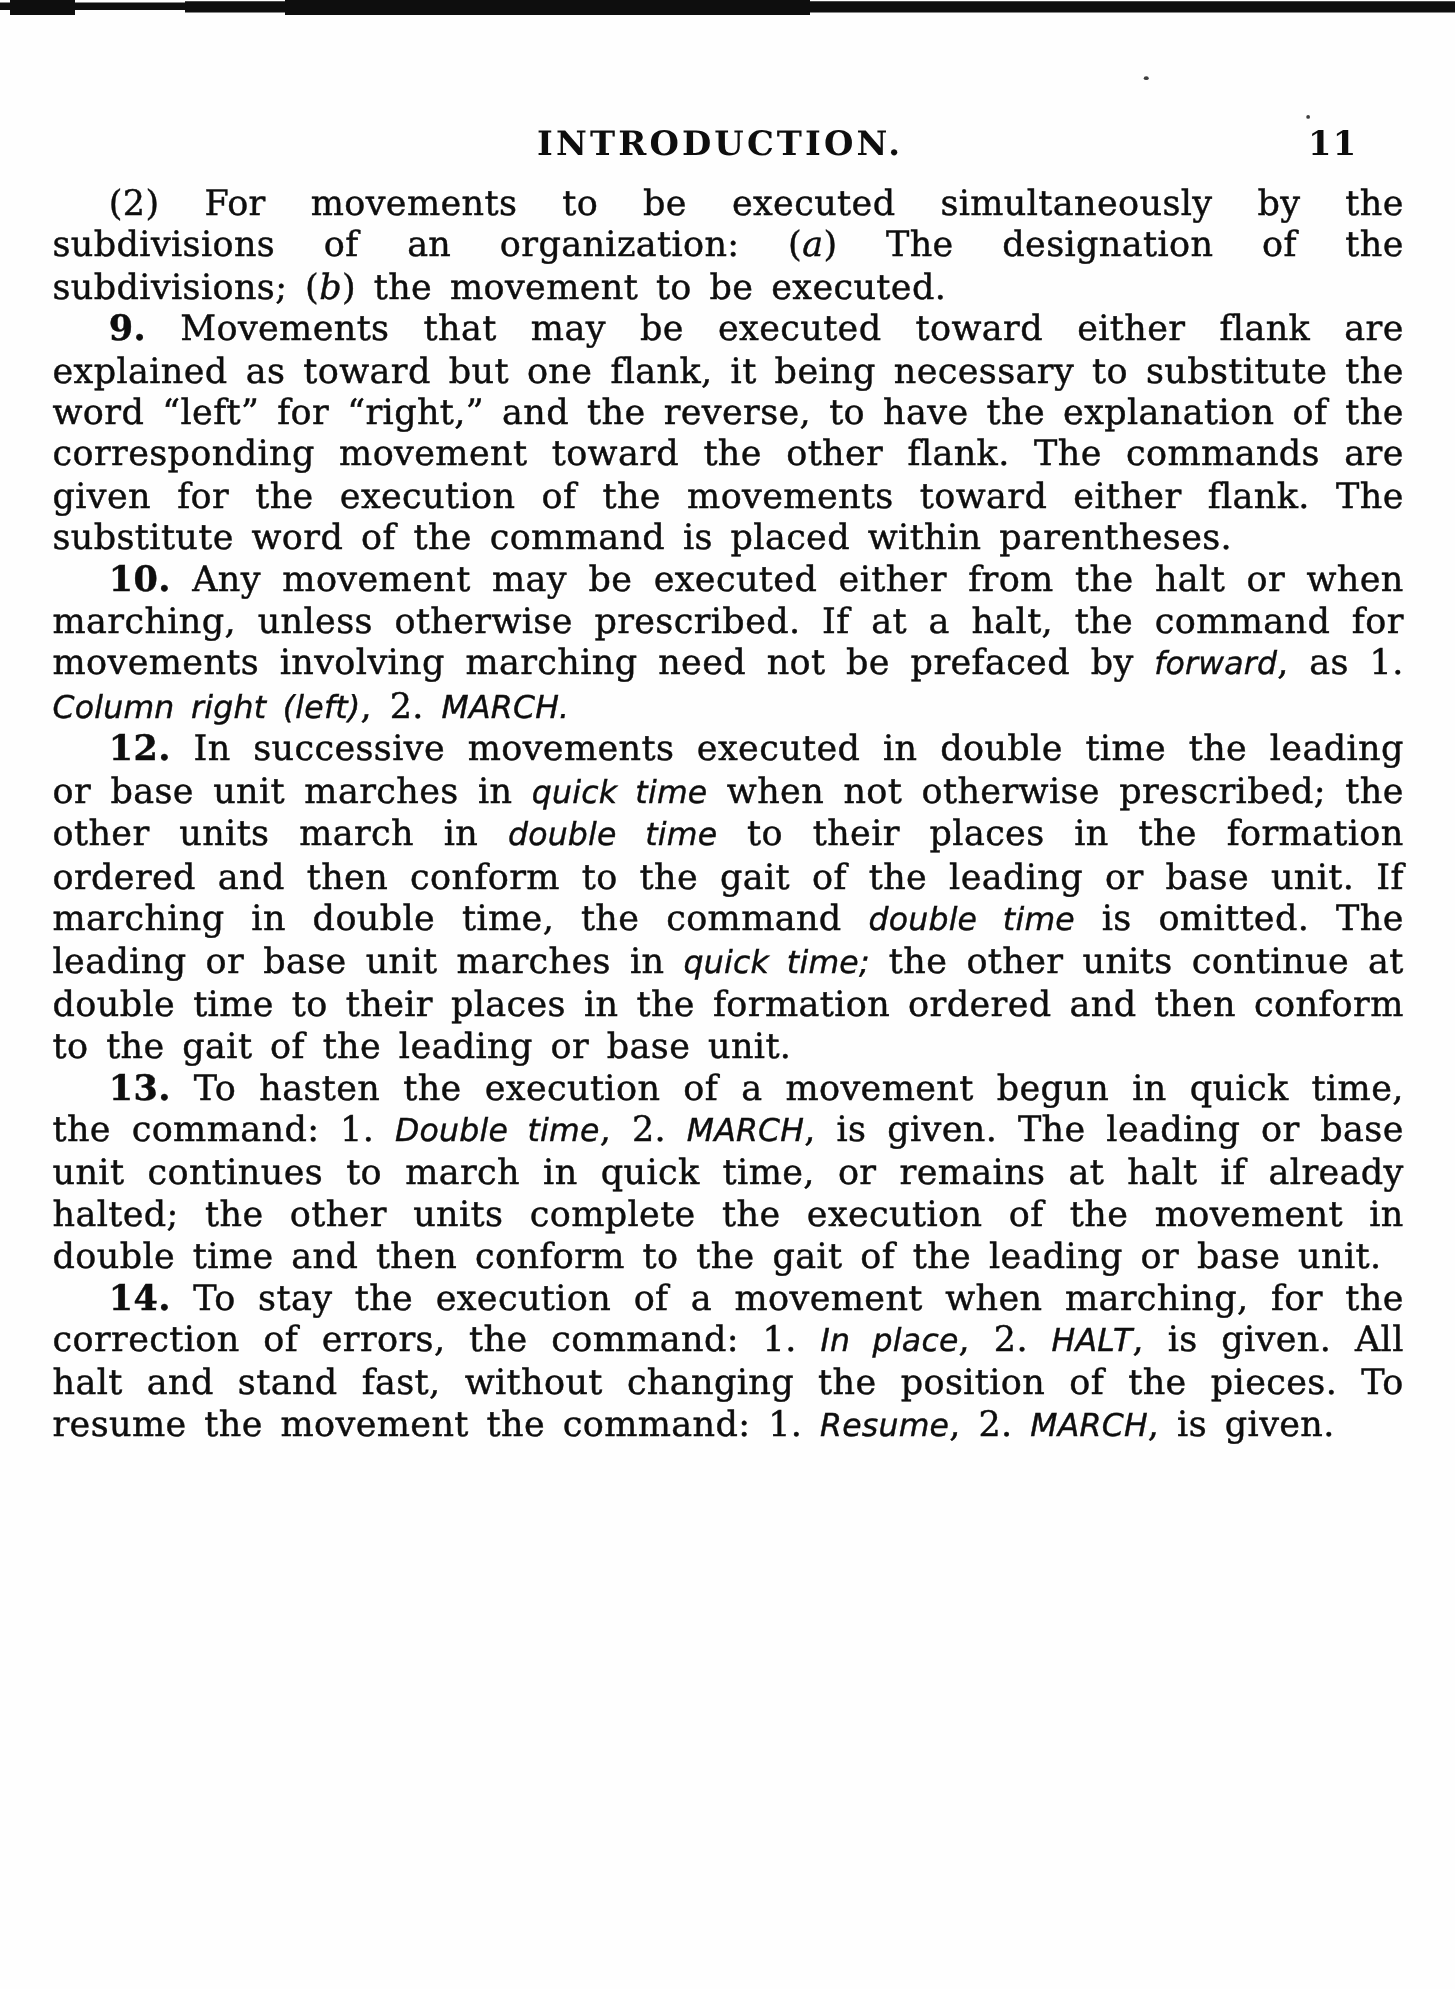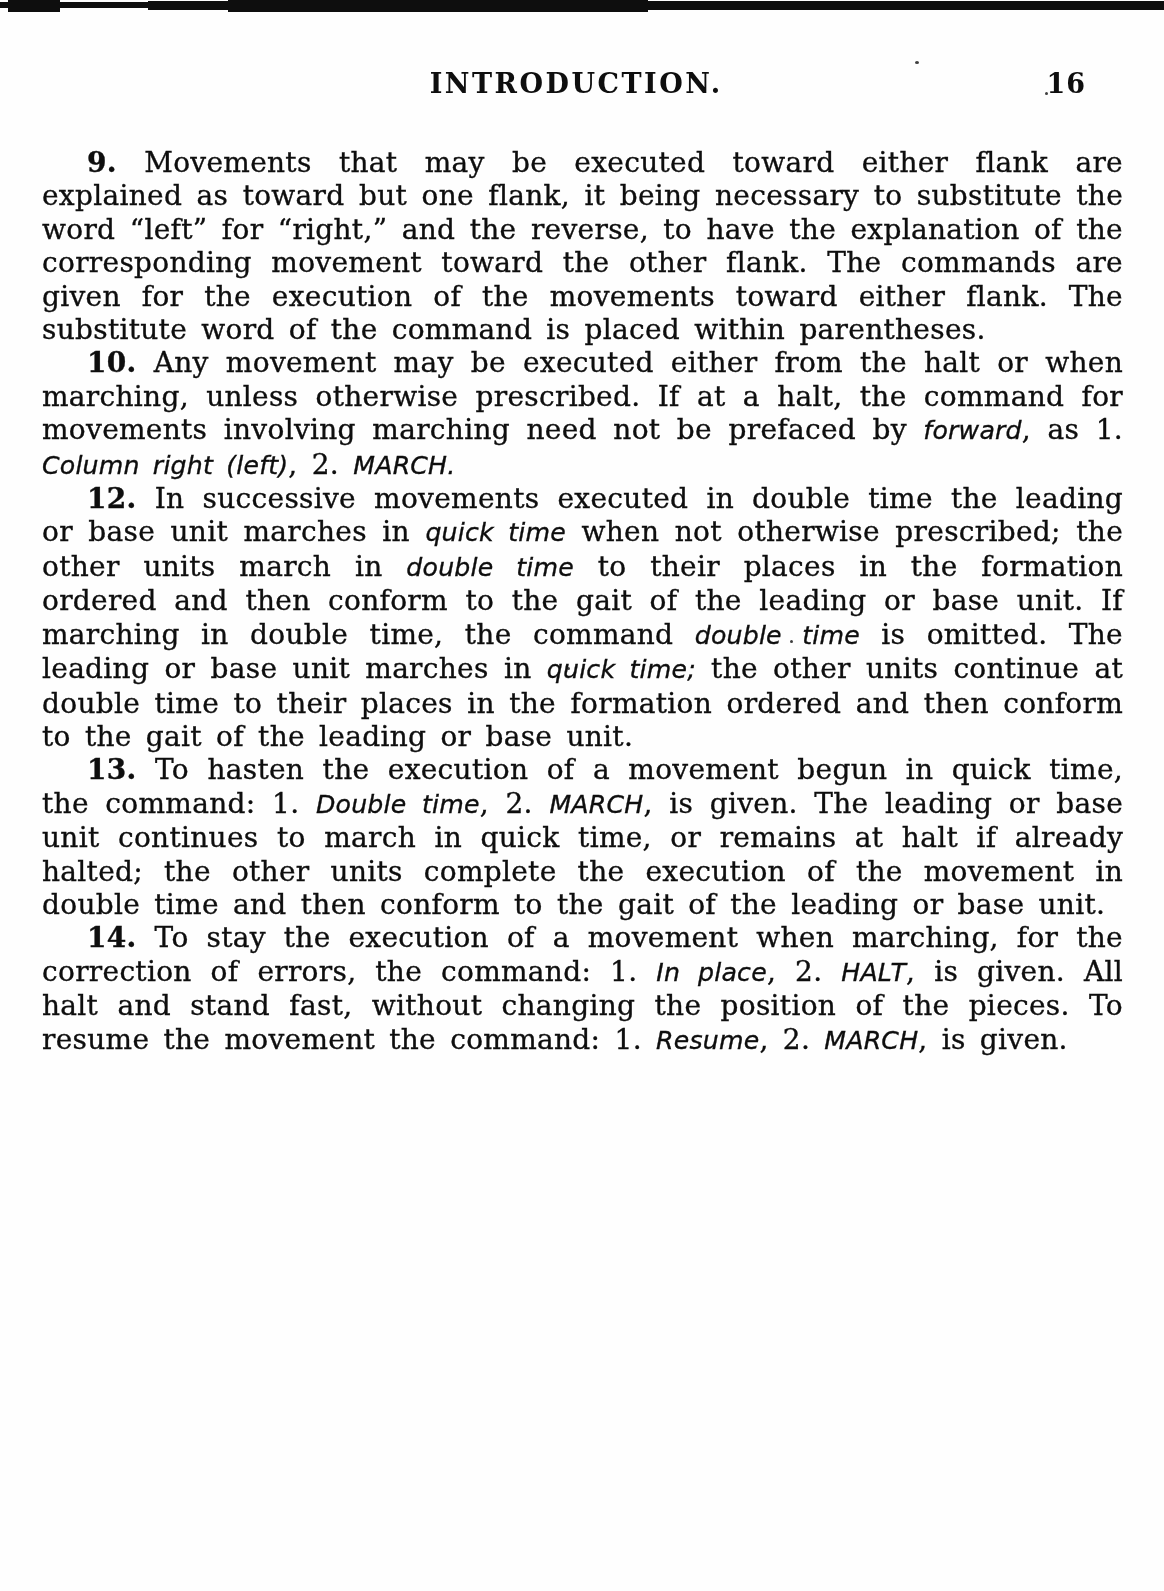--- a/index.html
+++ b/index.html
@@ -21,21 +21,21 @@
   }
   
   .topbar { position: absolute; top: 0; left: 0; width: 100%; height: 12px; }
   .topbar .bar-base  { position: absolute; top: 2px; left: 0; width: 100%; height: 6px; background: var(--ink); }
   .topbar .bar-lump1 { position: absolute; top: 0; left: 8px;  width: 52px;  height: 12px; background: var(--ink); }
   .topbar .bar-lump2 { position: absolute; top: 1px; left: 148px; width: 1016px; height: 9px; background: var(--ink); }
   .topbar .bar-lump3 { position: absolute; top: 0; left: 228px; width: 420px; height: 12px; background: var(--ink); }
 
   .header {
     position: absolute;
-    top: 68px; left: 0;
+    top: 100px; left: 0;
     width: 100%; height: 34px; padding-left: 28px;
   }
   .header .title {
     position: absolute;
     left: 50%; transform: translateX(-52%);
     font-weight: bold;
     font-size: 27px;
     letter-spacing: 2.5px;
     white-space: nowrap;
   }
@@ -86,24 +86,25 @@
 
   <div class="topbar">
     <div class="bar-base"></div>
     <div class="bar-lump1"></div>
     <div class="bar-lump2"></div>
     <div class="bar-lump3"></div>
   </div>
 
   <div class="header">
     <div class="title">INTRODUCTION.</div>
-    <div class="pagenum">16</div>
+    <div class="pagenum">11</div>
   </div>
 
   <div class="body-text-col">
+      <p><span class="seg-n">(2) For movements to be executed simultaneously by the subdivisions of an organization: (</span><span class="seg-i">a</span><span class="seg-n">) The designation of the subdivisions; (</span><span class="seg-i">b</span><span class="seg-n">) the movement to be executed.</span></p>
       <p><span class="seg-b">9.</span><span class="seg-n"> Movements that may be executed toward either flank are explained as toward but one flank, it being necessary to substitute the word “left” for “right,” and the reverse, to have the explanation of the corresponding movement toward the other flank.  The commands are given for the execution of the movements toward either flank.  The substitute word of the command is placed within parentheses.</span></p>
       <p><span class="seg-b">10.</span><span class="seg-n"> Any movement may be executed either from the halt or when marching, unless otherwise prescribed.  If at a halt, the command for movements involving marching need not be prefaced by </span><span class="seg-bi">forward</span><span class="seg-n">, as 1. </span><span class="seg-bi">Column right (left)</span><span class="seg-n">, 2. </span><span class="seg-bi">MARCH.</span></p>
       <p><span class="seg-b">12.</span><span class="seg-n"> In successive movements executed in double time the leading or base unit marches in </span><span class="seg-bi">quick time</span><span class="seg-n"> when not otherwise prescribed; the other units march in </span><span class="seg-bi">double time</span><span class="seg-n"> to their places in the formation ordered and then conform to the gait of the leading or base unit.  If marching in double time, the command </span><span class="seg-bi">double time</span><span class="seg-n"> is omitted.  The leading or base unit marches in </span><span class="seg-bi">quick time;</span><span class="seg-n"> the other units continue at double time to their places in the formation ordered and then conform to the gait of the leading or base unit.</span></p>
       <p><span class="seg-b">13.</span><span class="seg-n"> To hasten the execution of a movement begun in quick time, the command: 1. </span><span class="seg-bi">Double time</span><span class="seg-n">, 2. </span><span class="seg-bi">MARCH</span><span class="seg-n">, is given.  The leading or base unit continues to march in quick time, or remains at halt if already halted; the other units complete the execution of the movement in double time and then conform to the gait of the leading or base unit.</span></p>
       <p><span class="seg-b">14.</span><span class="seg-n"> To stay the execution of a movement when marching, for the correction of errors, the command: 1. </span><span class="seg-bi">In place</span><span class="seg-n">, 2. </span><span class="seg-bi">HALT</span><span class="seg-n">, is given.  All halt and stand fast, without changing the position of the pieces.  To resume the movement the command: 1. </span><span class="seg-bi">Resume</span><span class="seg-n">, 2. </span><span class="seg-bi">MARCH</span><span class="seg-n">, is given.</span></p>
     </div>
 
   <div class="speck" style="left:915px; top:61px; width:4px; height:3px;"></div>
   <div class="speck" style="left:1045px; top:92px; width:3px; height:3px;"></div>
   <div class="speck" style="left:567px; top:667px; width:3px; height:3px;"></div>

